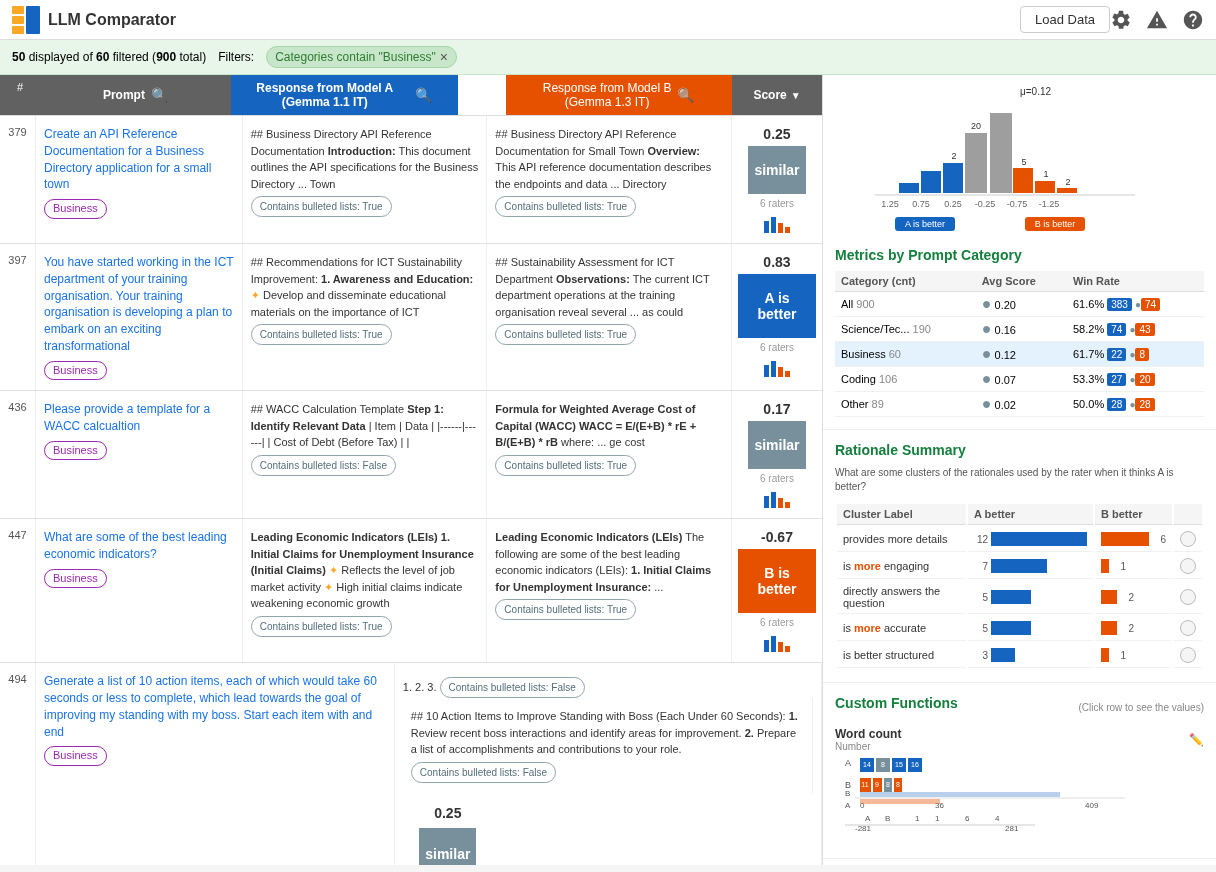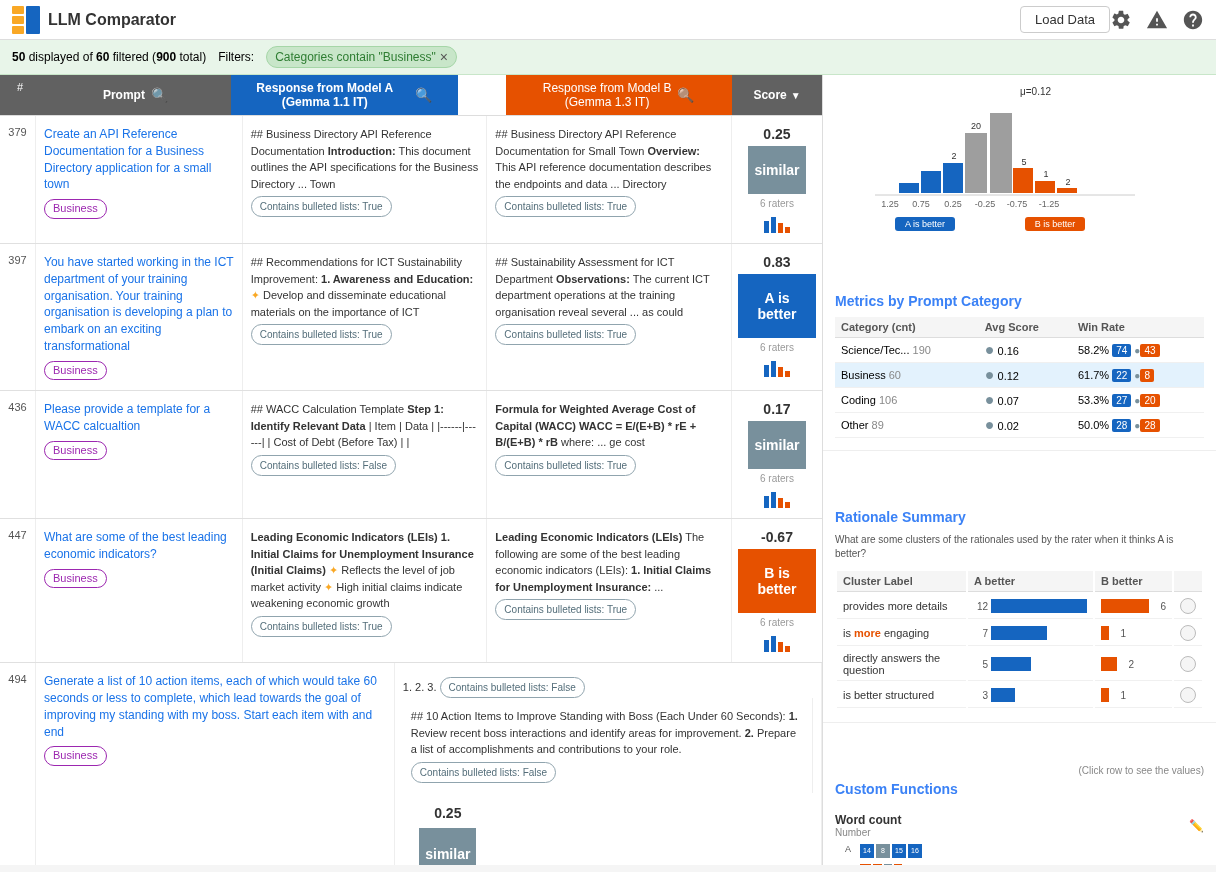--- a/index.html
+++ b/index.html
@@ -66,21 +66,21 @@
     }
     .badge-similar { background: #78909c; color: white; }
     .badge-a-better { background: #1565c0; color: white; }
     .badge-b-better { background: #e65100; color: white; }
     .raters-text { font-size: 10px; color: #999; }
     .mini-chart { width: 30px; height: 20px; }
 
     
     .right-panel { width: 394px; overflow-y: auto; border-left: 1px solid #ddd; background: white; }
     .right-section { padding: 12px; border-bottom: 1px solid #eee; }
-    .section-title { font-size: 14px; font-weight: bold; color: #3b82f6; margin-bottom: 8px; margin-top: 46px; }
+    .section-title { font-size: 14px; font-weight: bold; color: #15803d; margin-bottom: 8px; }
 
     
     .histogram-area { padding: 8px 12px; height: 160px; position: relative; }
 
     
     .metrics-table { width: 100%; border-collapse: collapse; font-size: 11px; }
     .metrics-table th { background: #f5f5f5; padding: 4px 6px; text-align: left; color: #555; font-weight: bold; border-bottom: 1px solid #ddd; }
     .metrics-table td { padding: 4px 6px; border-bottom: 1px solid #f0f0f0; }
     .dot-neutral { color: #78909c; font-size: 16px; line-height: 1; }
     .win-badge-a { background: #1565c0; color: white; font-size: 10px; padding: 1px 4px; border-radius: 2px; }
@@ -415,20 +415,29 @@
       <div class="section-title">Metrics by Prompt Category</div>
       <table class="metrics-table">
         <thead>
           <tr>
             <th>Category (cnt)</th>
             <th>Avg Score</th>
             <th>Win Rate</th>
           </tr>
         </thead>
         <tbody id="metrics-tbody">
+            <tr>
+    <td>All <span style="color:#888">900</span></td>
+    <td>
+      <span class="dot-neutral">●</span> 0.20
+    </td>
+    <td>
+      61.6% <span class="win-badge-a">383</span> <span class="dot-neutral" style="font-size:10px">●</span><span class="win-badge-b">74</span>
+    </td>
+  </tr>
             <tr>
     <td>Science/Tec... <span style="color:#888">190</span></td>
     <td>
       <span class="dot-neutral">●</span> 0.16
     </td>
     <td>
       58.2% <span class="win-badge-a">74</span> <span class="dot-neutral" style="font-size:10px">●</span><span class="win-badge-b">43</span>
     </td>
   </tr>
             <tr style="background: rgb(227, 242, 253);">
@@ -506,20 +515,38 @@
         <span class="bar-b" style="width:8px"></span>
         <span class="bar-label">1</span>
       </div>
     </td>
     <td>
                 <div class="circle-btn"></div>
               </td>
   </tr>
             <tr class="rationale-row">
     <td class="rationale-label">directly answers the question</td>
+    <td>
+      <div class="bar-container">
+        <span class="bar-label">5</span>
+        <span class="bar-a" style="width:40px"></span>
+      </div>
+    </td>
+    <td>
+      <div class="bar-container">
+        <span class="bar-b" style="width:16px"></span>
+        <span class="bar-label">2</span>
+      </div>
+    </td>
+    <td>
+                <div class="circle-btn"></div>
+              </td>
+  </tr>
+            <tr class="rationale-row">
+    <td class="rationale-label">is <span class="highlight-orange">more</span> accurate</td>
     <td>
       <div class="bar-container">
         <span class="bar-label">5</span>
         <span class="bar-a" style="width:40px"></span>
       </div>
     </td>
     <td>
       <div class="bar-container">
         <span class="bar-b" style="width:16px"></span>
         <span class="bar-label">2</span>

